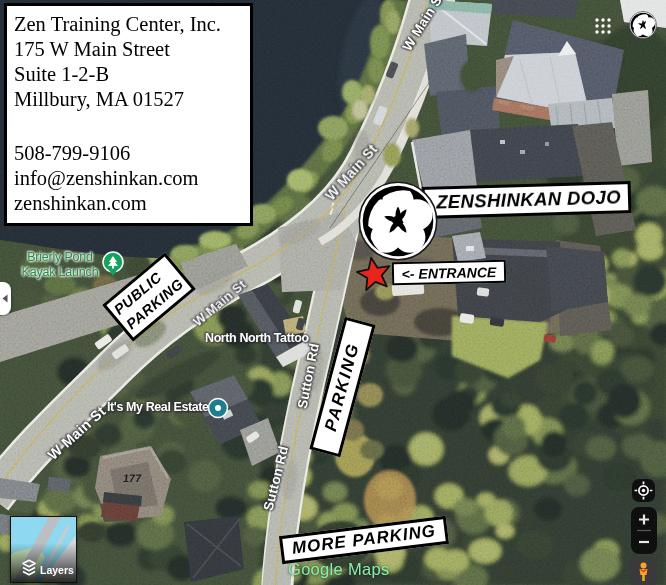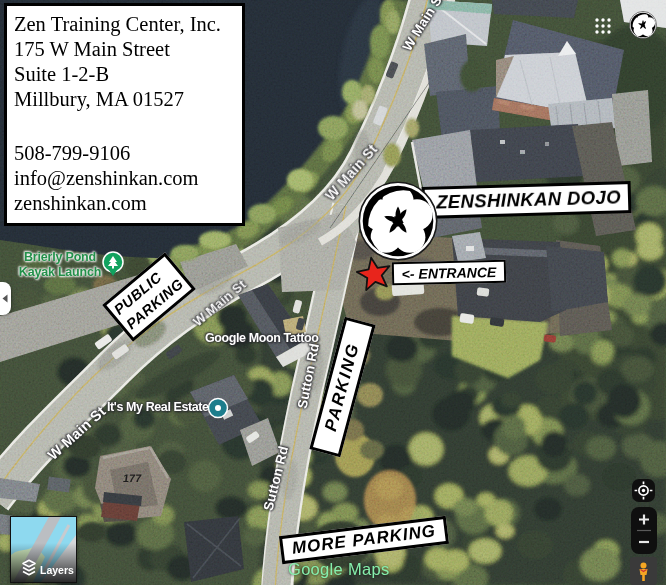--- a/index.html
+++ b/index.html
@@ -544,46 +544,46 @@
 <div class="gl" style="left:328px;top:190px;font-size:14px;letter-spacing:.3px;transform:rotate(-48deg);transform-origin:0 50%">W Main St</div>
 
 <div class="gl" style="left:195px;top:316px;font-size:13px;letter-spacing:.2px;transform:rotate(-40deg);transform-origin:0 50%">W Main St</div>
 
 <div class="gl" style="left:50px;top:449px;font-size:14.5px;letter-spacing:.3px;transform:rotate(-42deg);transform-origin:0 50%">W Main St</div>
 
 <div class="gl" style="left:302px;top:401px;font-size:13.5px;letter-spacing:.2px;transform:rotate(-79deg);transform-origin:0 50%">Sutton Rd</div>
 
 <div class="gl" style="left:268px;top:503px;font-size:13.5px;letter-spacing:.2px;transform:rotate(-76deg);transform-origin:0 50%">Sutton Rd</div>
 
-<div class="gl" style="left:205px;top:331px;font-size:12.5px">Google Moon Tattoo</div>
+<div class="gl" style="left:205px;top:331px;font-size:12.5px">North North Tattoo</div>
 
 <div class="gl" style="left:107px;top:400px;font-size:12.5px">It's My Real Estate</div>
 
 <svg style="position:absolute;left:207px;top:397px" width="22" height="22">
       <circle cx="11" cy="11" r="9.5" fill="#1d7d8c" stroke="#fff" stroke-width="1.5"></circle>
       <circle cx="11" cy="11" r="3" fill="#fff"></circle>
     </svg>
 
-<div style="position:absolute;left:14px;top:250px;width:92px;text-align:center;font-size:12.5px;font-weight:bold;color:#23904a;line-height:14.5px;letter-spacing:-0.2px;
+<div style="position:absolute;left:14px;top:250px;width:92px;text-align:center;font-size:12.5px;font-weight:normal;color:#23904a;line-height:14.5px;letter-spacing:-0.2px;
  text-shadow:0 0 2px #fff,0 0 3px rgba(255,255,255,.9),1px 1px 2px rgba(255,255,255,.8),-1px -1px 2px rgba(255,255,255,.8)">Brierly Pond<br>Kayak Launch</div>
 
 <svg style="position:absolute;left:100px;top:250px" width="26" height="30">
 <circle cx="13" cy="12" r="10" fill="#12a35f" stroke="#fff" stroke-width="1.5"></circle>
 <polygon points="9,20 17,20 13,26" fill="#12a35f"></polygon>
 <path d="M13,6 L17,12 L15,12 L18,16 L8,16 L11,12 L9,12 Z" fill="#fff"></path>
       <rect x="12" y="16" width="2" height="2.5" fill="#fff"></rect>
 </svg>
 
 <div style="position:absolute;left:123px;top:472px;font-size:11px;font-weight:bold;color:#1d1d1d;transform:skewX(-8deg)">177</div>
 
 <div style="position:absolute;left:288px;top:560px;font-size:16.5px;color:#86efac;letter-spacing:.3px;
  text-shadow:0 1px 3px rgba(0,0,0,.45),0 0 2px rgba(0,0,0,.3)">Google Maps</div>
 
 <div style="position:absolute;left:4px;top:3px;width:220px;height:211px;background:#fff;border:3px solid #000;
- font-family:'Liberation Serif',serif;font-size:20.5px;line-height:25px;color:#000;padding:6px 8px 0 7px">
+ font-family:'Liberation Serif',serif;font-size:20.5px;line-height:25px;color:#000;padding:6px 16px 0 7px">
 Zen Training Center, Inc.<br>175 W Main Street<br>Suite 1-2-B<br>Millbury, MA 01527
 <div style="height:29px"></div>
 508-799-9106<br>info@zenshinkan.com<br>zenshinkan.com
 </div>
 
 <div class="cbox" style="left:422px;top:184px;width:196px;height:26px;transform:rotate(-1.6deg);font-size:18.5px;letter-spacing:.4px;justify-content:flex-end;padding-right:7px">ZENSHINKAN DOJO</div>
 
 <div class="cbox" style="left:392px;top:261px;width:110px;height:19px;border-width:2.5px;transform:rotate(-1.2deg);font-size:14px">&lt;- ENTRANCE</div>
 
 <div class="cbox" style="left:108px;top:273px;width:76px;height:42px;transform:rotate(-40deg);font-size:14.5px;line-height:19px;letter-spacing:.5px">PUBLIC<br>PARKING</div>

